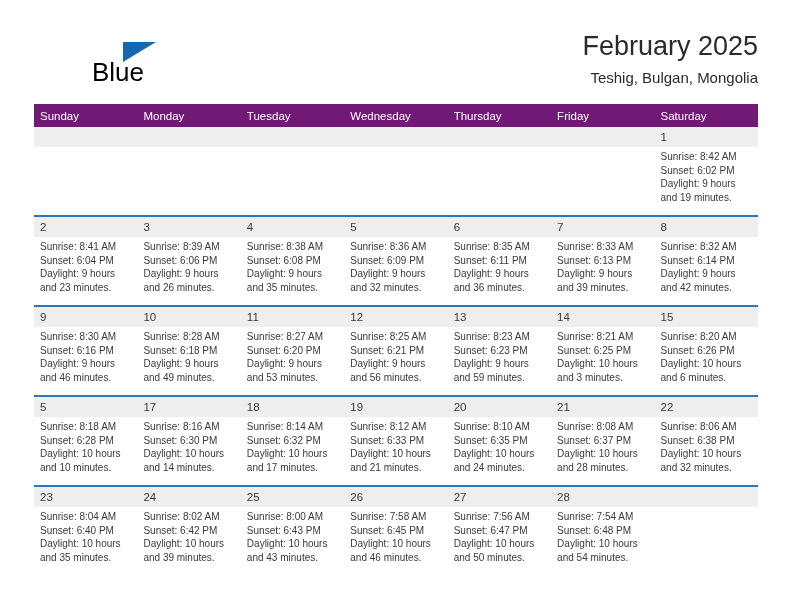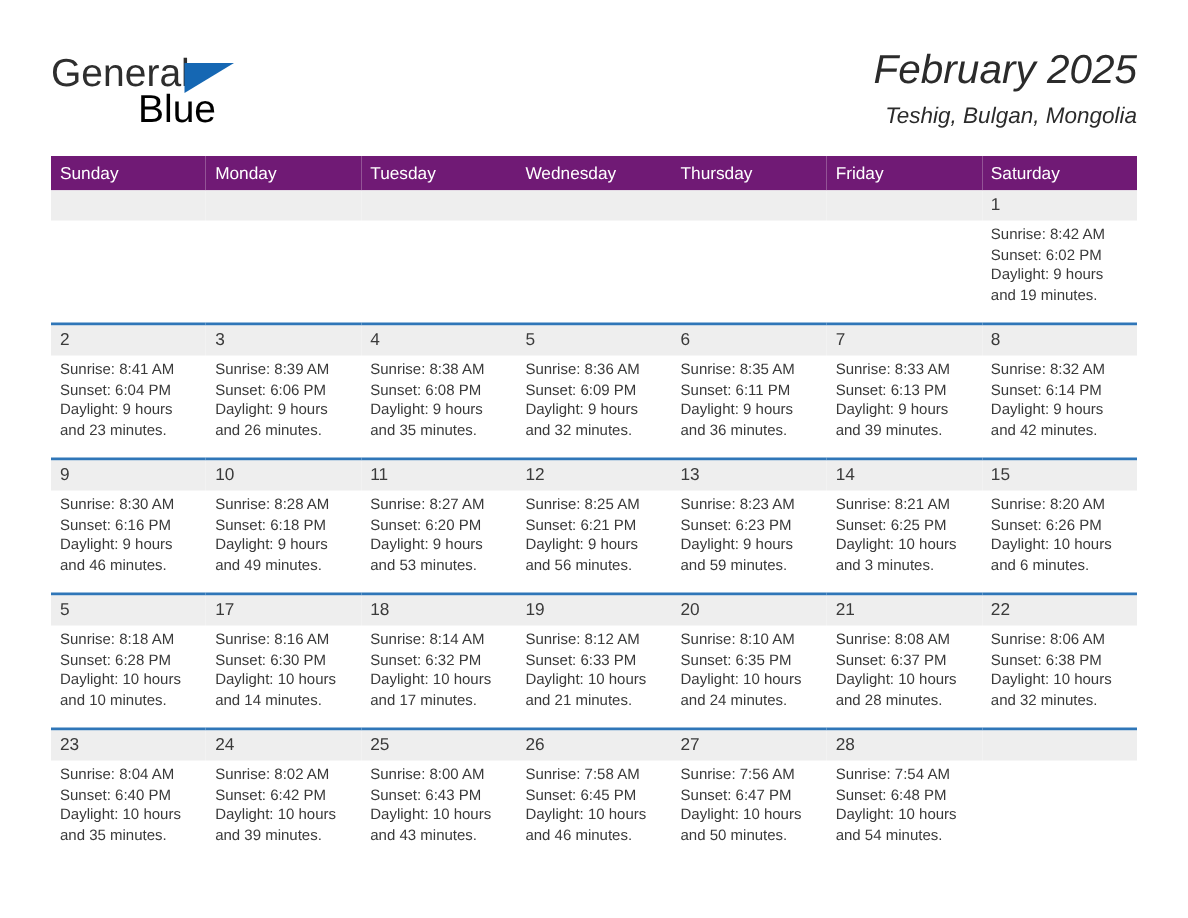--- a/index.html
+++ b/index.html
@@ -62,21 +62,20 @@
     font-size: 26px;
     color: #000000;
     line-height: 28px;
   }
 
   .titles {
     position: absolute;
     right: 0;
     top: 0;
     text-align: right;
-    font-style: italic;
   }
   .cal-title {
     font-size: 27px;
     color: #2b2b2b;
     line-height: 33px;
     font-weight: normal;
     margin: 0;
     white-space: nowrap;
   }
   .cal-sub {
@@ -146,21 +145,20 @@
   }
 </style>
 </head>
 <body>
 
 <div class="page">
 
   <div class="top">
 
     <div class="brand">
-      <span class="brand-general">General</span>
       <span class="brand-tri"></span>
       <span class="brand-blue">Blue</span>
     </div>
 
     <div class="titles">
       <h1 class="cal-title">February 2025</h1>
       <p class="cal-sub">Teshig, Bulgan, Mongolia</p>
     </div>
 
   </div>

